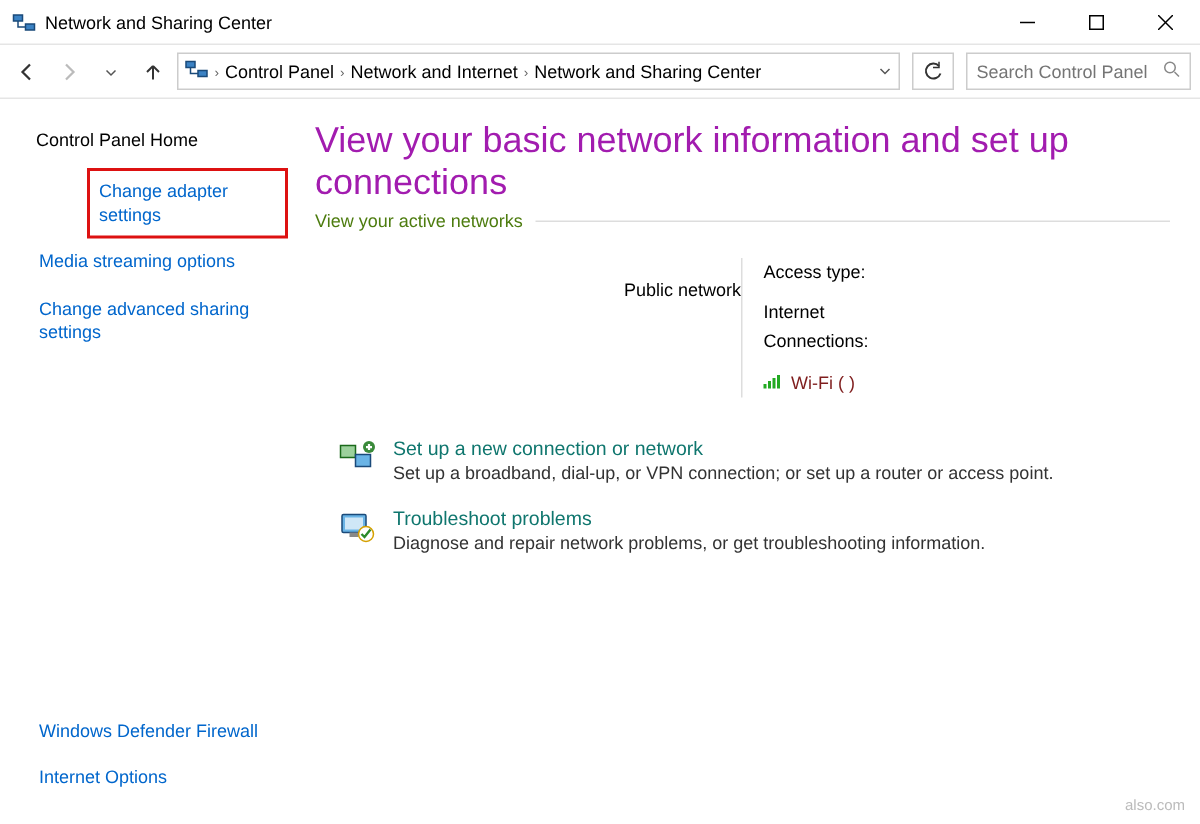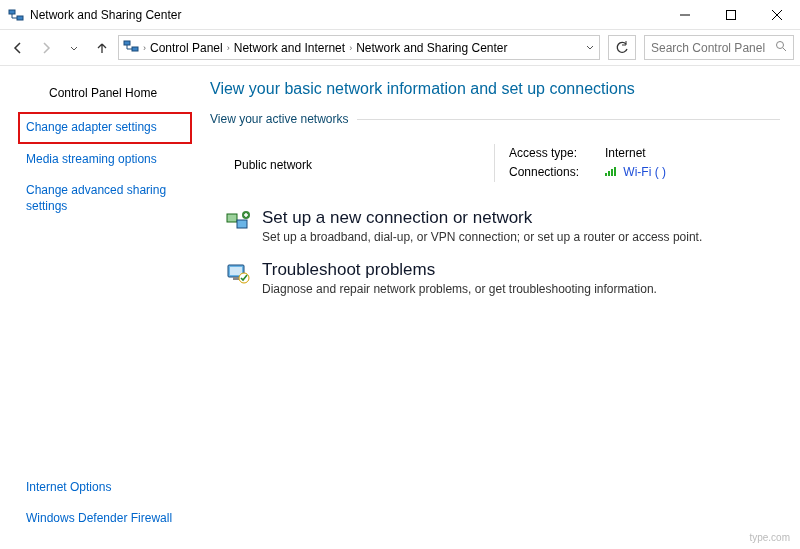--- a/index.html
+++ b/index.html
@@ -18,42 +18,42 @@
   .crumb .sep { color: #666; font-size: 9px; }
   .refreshbtn { width: 28px; height: 25px; border: 1px solid #ccc; display: flex; align-items: center; justify-content: center; margin-left: 4px; }
   .searchbox { width: 150px; height: 25px; border: 1px solid #ccc; display: flex; align-items: center; padding: 0 6px; color: #888; margin-left: 4px; }
   .searchbox input { border: none; outline: none; width: 100%; font-size: 12px; color: #4d7c0f; background: transparent; }
   .searchbox .mag { margin-left: 4px; }
 
   .body { display: flex; height: calc(100% - 66px); }
 
   .sidebar { width: 192px; padding: 14px 0 14px 18px; display: flex; flex-direction: column; }
   .side-link { color: #0066cc; font-size: 12px; padding: 6px 12px 6px 6px; cursor: pointer; border: 2px solid transparent; line-height: 1.3; }
-  .side-home { color: #000; font-size: 12px; padding: 6px 12px 6px 6px; margin-left: 25px; }
-  .side-highlight { border: 2px solid #d11; display: inline-block; }
+  .side-home { color: #000; font-size: 12px; padding: 6px 12px 6px 6px; }
+  .side-highlight { border: 2px solid #d11; display: inline-block; margin-left: 40px; }
   .see-also { margin-top: auto; }
   .see-also-hdr { color: #666; padding: 6px; }
 
   .main { flex: 1; padding: 14px 20px 14px 18px; }
-  .main-title { color: #0369a1; font-size: 16px; margin-bottom: 14px; }
-  .section-label { font-size: 12px; color: #0c4a6e; display: flex; align-items: center; gap: 8px; margin-bottom: 12px; }
+  .main-title { color: #a21caf; font-size: 24px; margin-bottom: 4px; }
+  .section-label { font-size: 12px; color: #4d7c0f; display: flex; align-items: center; gap: 8px; margin-bottom: 12px; }
   .section-label .rule { flex: 1; height: 1px; background: #ddd; }
 
   .active-net { display: flex; padding: 6px 0 20px 24px; }
-  .net-name { width: 260px; font-size: 12px; padding-top: 14px; }
+  .net-name { width: 260px; font-size: 12px; padding-top: 14px; text-align: right; }
   .net-info { font-size: 12px; border-left: 1px solid #ddd; padding-left: 14px; }
-  .net-row { display: flex; gap: 8px; line-height: 1.6; }
+  .net-row { display: flex; gap: 8px; line-height: 1.6; flex-direction: column; }
   .net-row .lbl { width: 88px; }
-  .wifi-link { color: #1d4ed8; cursor: pointer; }
+  .wifi-link { color: #7f1d1d; cursor: pointer; }
   .sigbars { display: inline-flex; align-items: flex-end; gap: 1px; margin-right: 4px; }
   .sigbars span { width: 2px; background: #2a2; display: inline-block; }
 
   .action { display: flex; gap: 10px; padding: 6px 0 10px 14px; }
   .action-icon { width: 28px; height: 28px; flex-shrink: 0; display:flex; align-items:center; justify-content:center; }
-  .action-title { color: #0f172a; font-size: 17px; cursor: pointer; }
+  .action-title { color: #0f766e; font-size: 13px; cursor: pointer; }
   .action-desc { font-size: 12px; color: #333; margin-top: 2px; }
 
   .watermark { position: absolute; bottom: 6px; right: 10px; font-size: 10px; color: #bbb; }
 </style>
 </head>
 <body>
 
 <div class="titlebar">
   <span class="titlebar-icon">
     <svg viewBox="0 0 16 16" width="16" height="16">
@@ -147,22 +147,22 @@
 
 <div class="body">
   <div class="sidebar">
     <div class="side-home">Control Panel Home</div>
     <div style="height:6px"></div>
     <div class="side-link side-highlight">Change adapter settings</div>
     <div class="side-link">Media streaming options</div>
     <div class="side-link">Change advanced sharing settings</div>
 
     <div class="see-also">
+      <div class="side-link">Windows Defender Firewall</div>
       <div class="side-link">Internet Options</div>
-      <div class="side-link">Windows Defender Firewall</div>
     </div>
   </div>
 
   <div class="main">
     <div class="main-title">View your basic network information and set up connections</div>
 
     <div class="section-label">
       <span>View your active networks</span>
       <span class="rule"></span>
     </div>
@@ -216,13 +216,13 @@
           </svg>
       </div>
       <div>
         <div class="action-title">Troubleshoot problems</div>
         <div class="action-desc">Diagnose and repair network problems, or get troubleshooting information.</div>
       </div>
     </div>
   </div>
 </div>
 
-<div class="watermark">type.com</div>
+<div class="watermark">also.com</div>
 
 </body></html>

